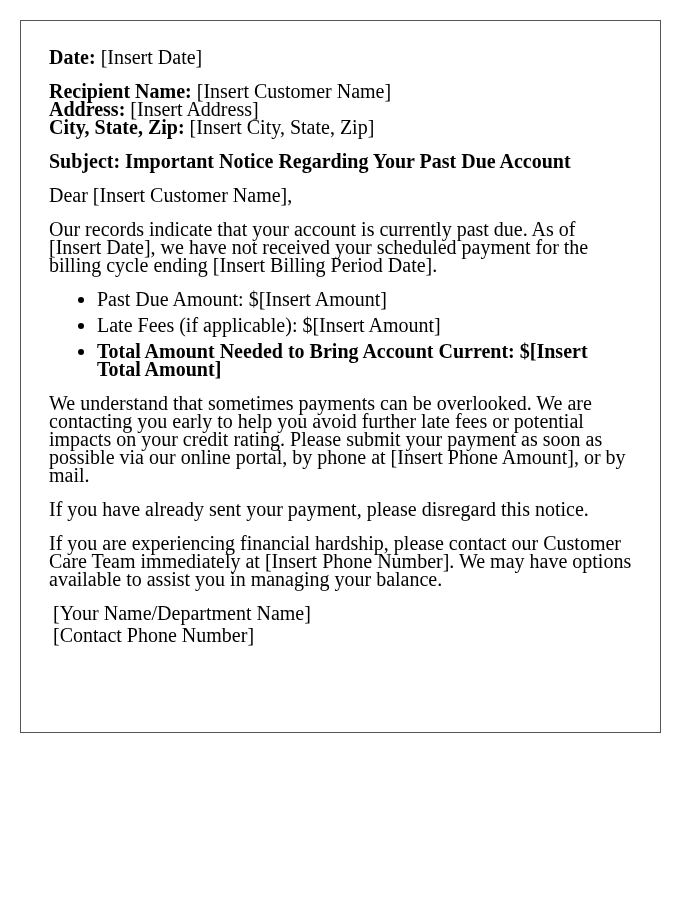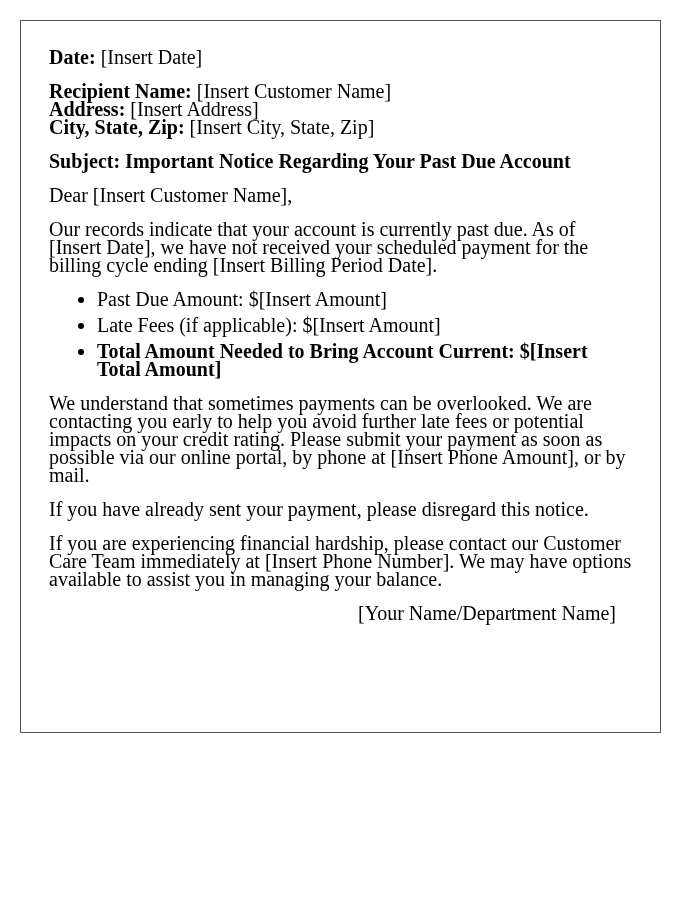--- a/index.html
+++ b/index.html
@@ -9,21 +9,21 @@
       width: 641px; height: 713px;
       box-sizing: border-box;
       border: 1px solid #555;
       padding: 27px 28px 0 28px;
       font-size: 20px; line-height: 18px;
     }
     p { margin: 0 0 16px 0; }
     .b { font-weight: bold; }
     ul { margin: 0 0 16px 0; padding-left: 40px; }
     li { margin: 8px; }
-    .sig { margin: 16px; text-align: right; }
+    .sig { margin: 4px; }
   </style>
 </head>
 <body>
 
 <div class="letter">
   <p><span class="b">Date:</span><span> [Insert Date]</span></p>
 
   <p>
     <span class="b">Recipient Name:</span><span> [Insert Customer Name]</span><br>
     <span class="b">Address:</span><span> [Insert Address]</span><br>
@@ -46,14 +46,15 @@
 
   <p>We understand that sometimes payments can be overlooked. We are contacting you early to help you avoid further late fees or potential impacts on your credit rating. Please submit your payment as soon as possible via our online portal, by phone at [Insert Phone Amount], or by mail.</p>
 
   <p>If you have already sent your payment, please disregard this notice.</p>
 
   <p>If you are experiencing financial hardship, please contact our Customer Care Team immediately at [Insert Phone Number]. We may have options available to assist you in managing your balance.</p>
 
 
   <div>
     <div class="sig">[Your Name/Department Name]</div>
+    <div class="sig">[Contact Phone Number]</div>
   </div>
 </div>
 
 </body></html>

